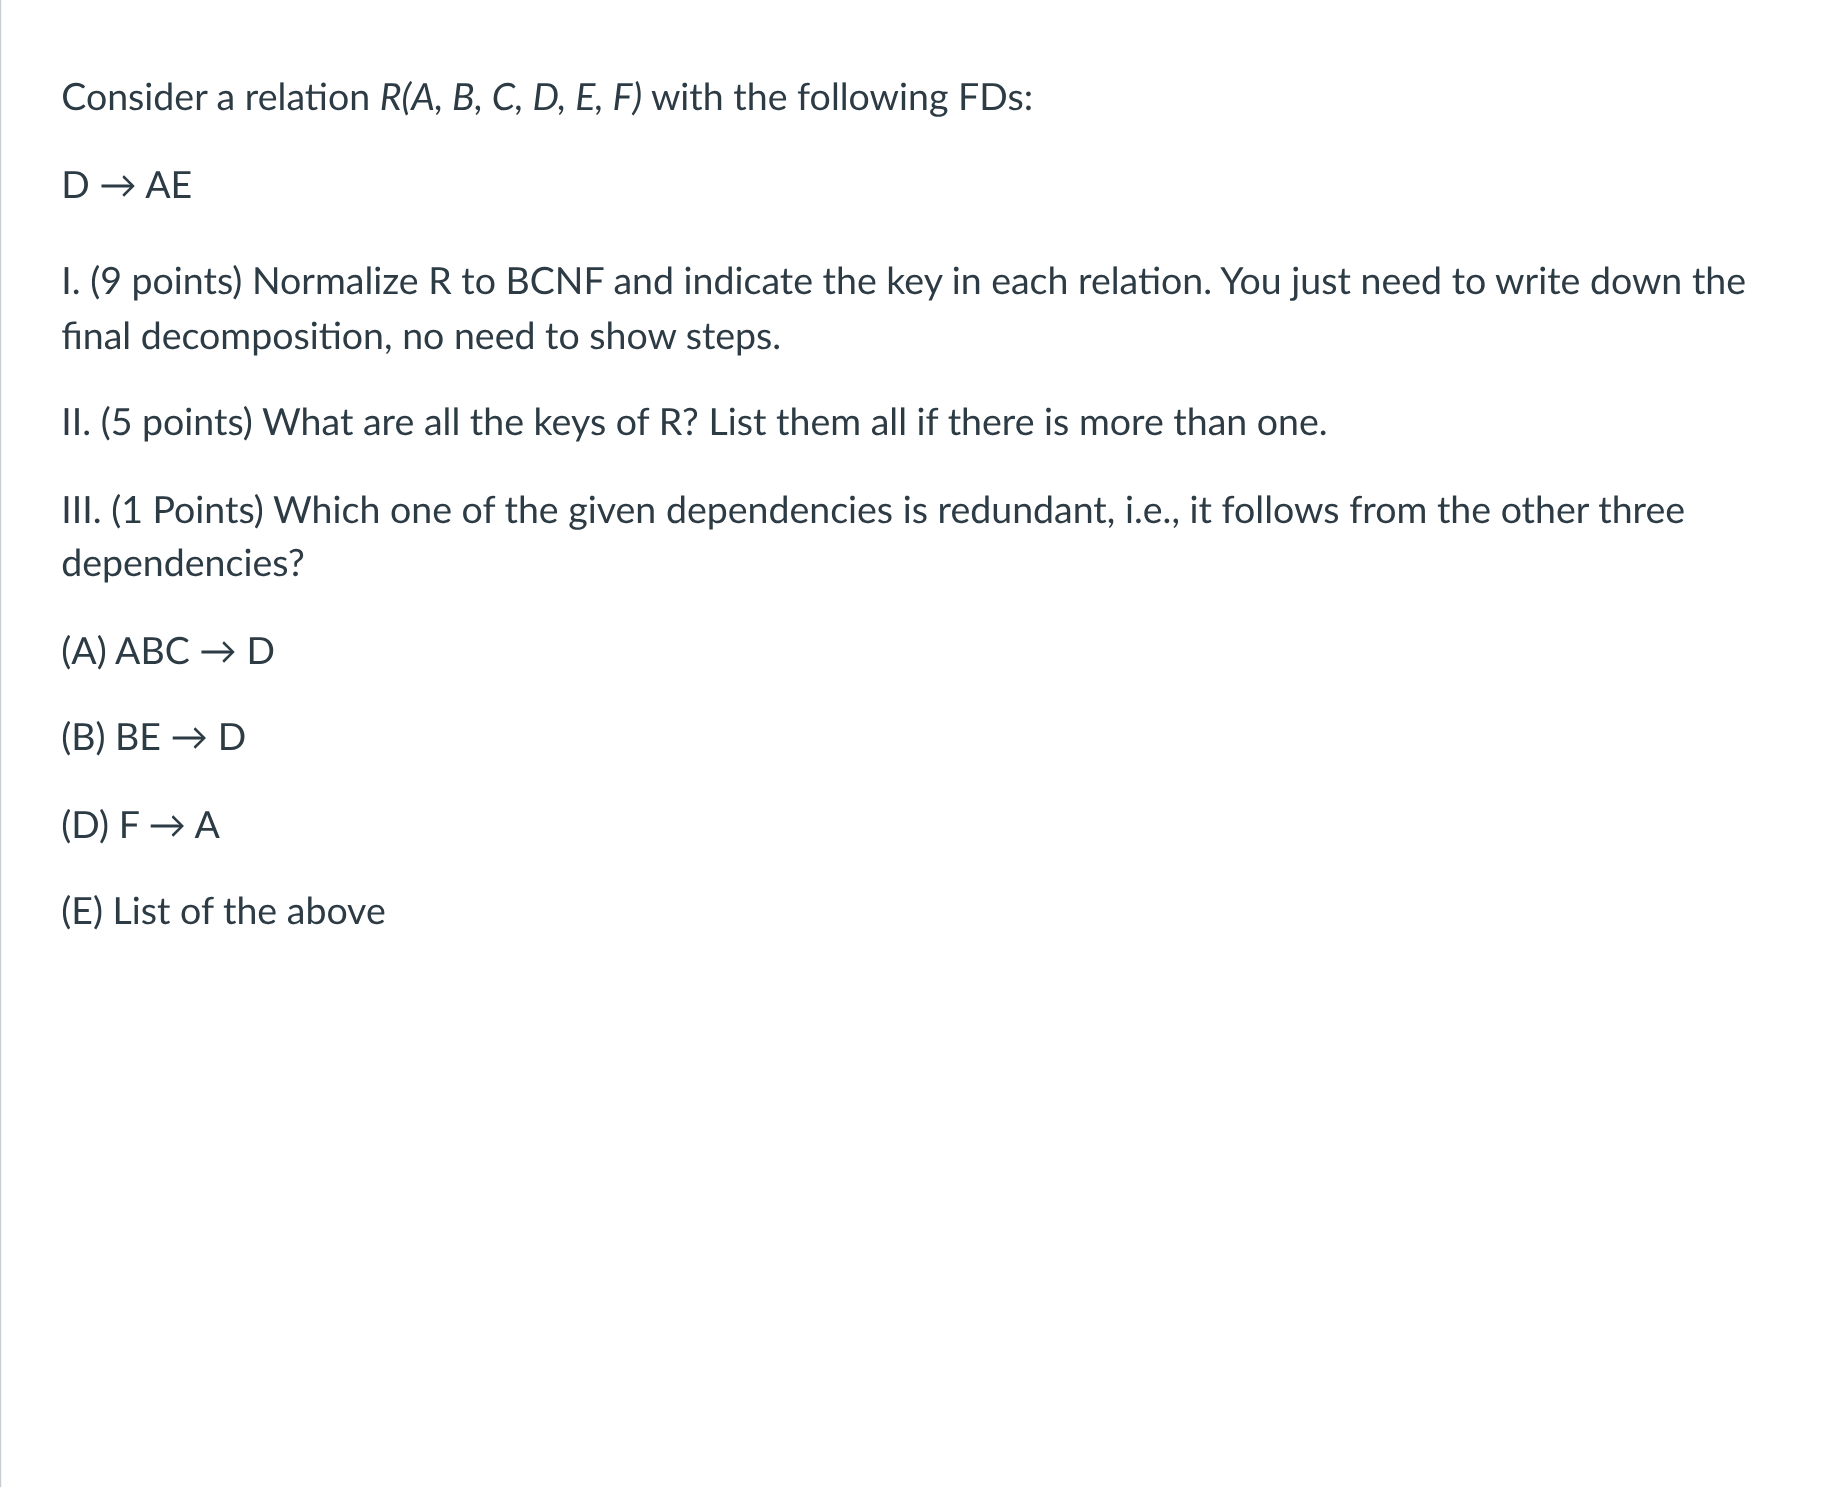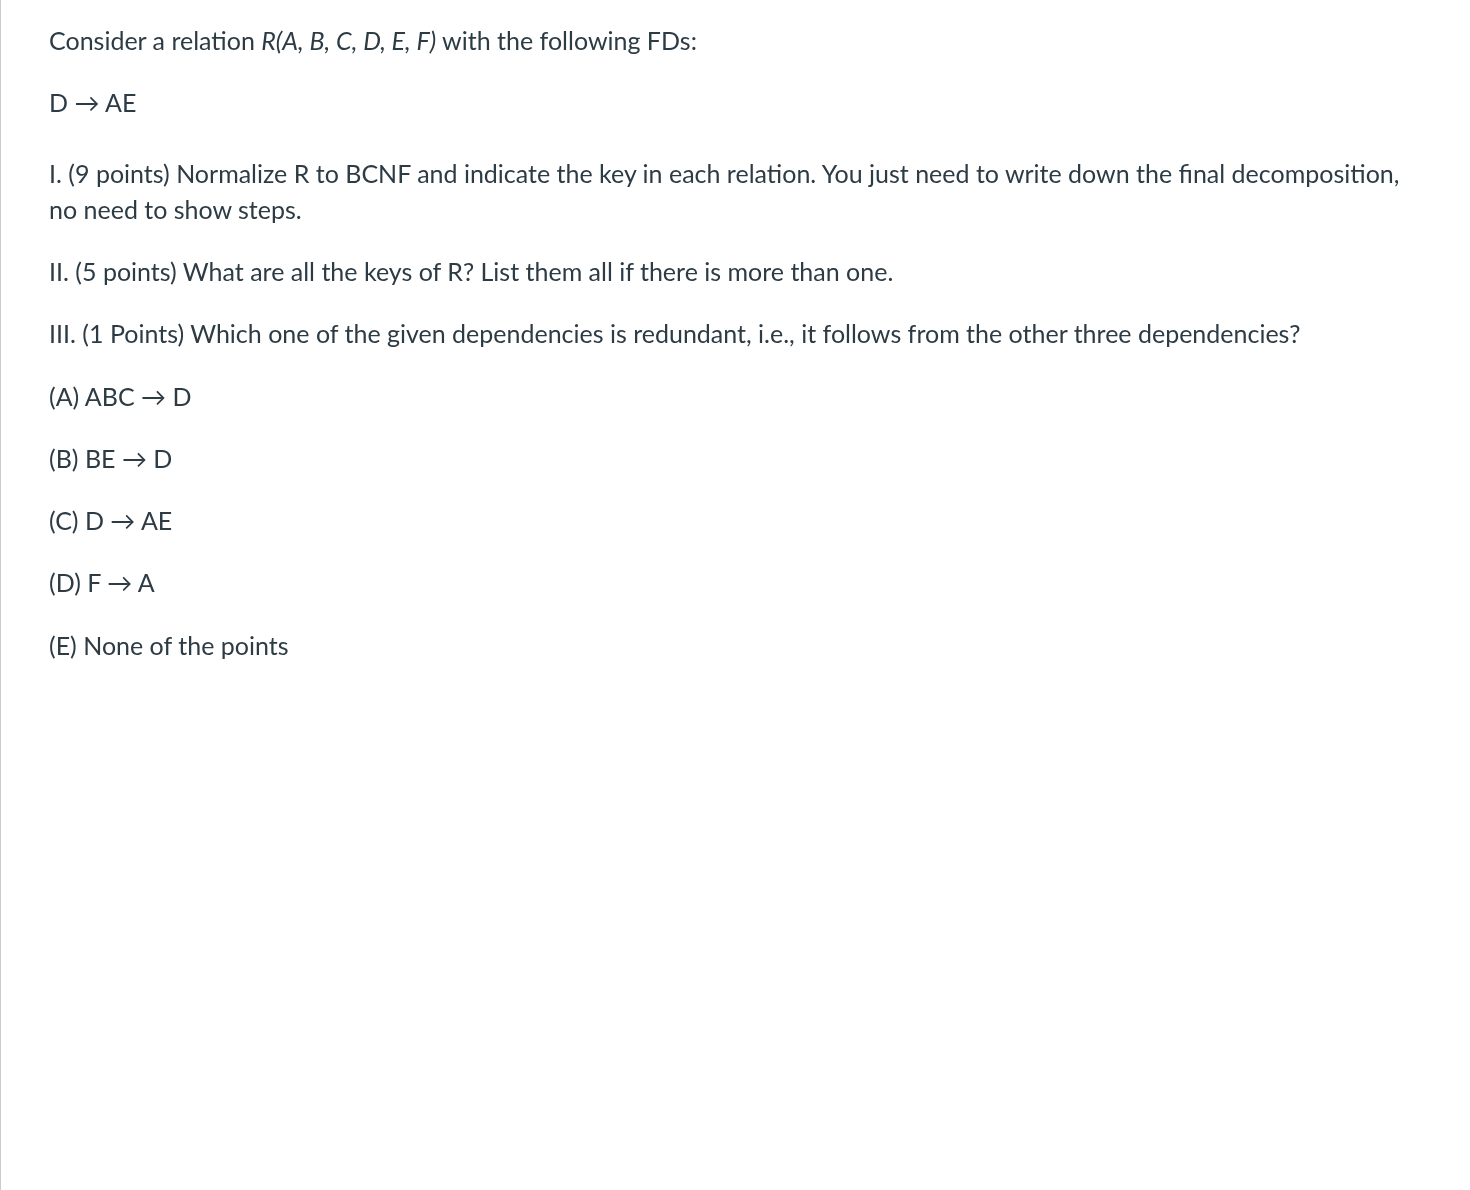--- a/index.html
+++ b/index.html
@@ -6,25 +6,25 @@
     margin: 0;
     padding: 0;
     width: 1470px;
     height: 1190px;
     background: #ffffff;
     font-family: -apple-system, BlinkMacSystemFont, "Segoe UI", "Lato", "Helvetica Neue", Arial, sans-serif;
     color: #2d3b45;
   }
   .page {
     box-sizing: border-box;
-    padding: 22px 48px 48px 48px;
+    padding: 56px 48px 48px 48px;
     border-left: 1px solid #c7cdd1;
     width: 100%;
     height: 100%;
-    font-size: 25px;
+    font-size: 30px;
     line-height: 1.45;
   }
   .para {
     margin: 0 0 26px 0;
   }
   .fds p {
     margin: 0 0 26px 0;
   }
   .options p {
     margin: 0 0 26px 0;
@@ -53,18 +53,17 @@
 
   <p class="para">I.  (9 points) Normalize R to BCNF and indicate the key in each relation. You just need to write down the final decomposition, no need to show steps.</p>
 
   <p class="para">II.  (5 points) What are all the keys of R? List them all if there is more than one.</p>
 
   <p class="para">III. (1 Points) Which one of the given dependencies is redundant, i.e., it follows from the other three dependencies?</p>
 
   <div class="options">
     <p>(A)  ABC → D</p>
     <p>(B)  BE → D</p>
-    <p>(C)  D → AE</p>
     <p>(D) F → A</p>
-    <p>(E)  None of the points</p>
+    <p>(E)  List of the above</p>
   </div>
 
 </div>
 
 </body></html>

